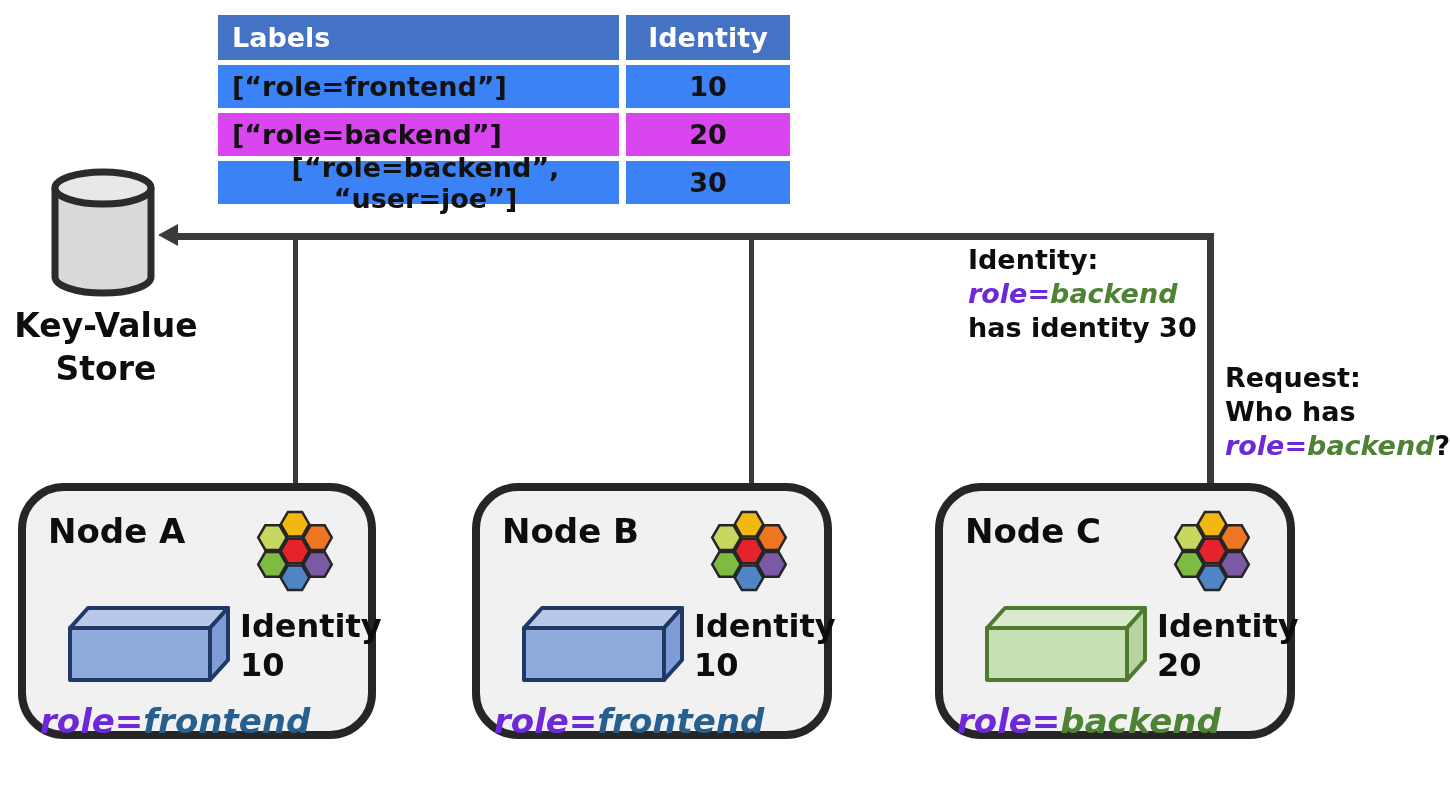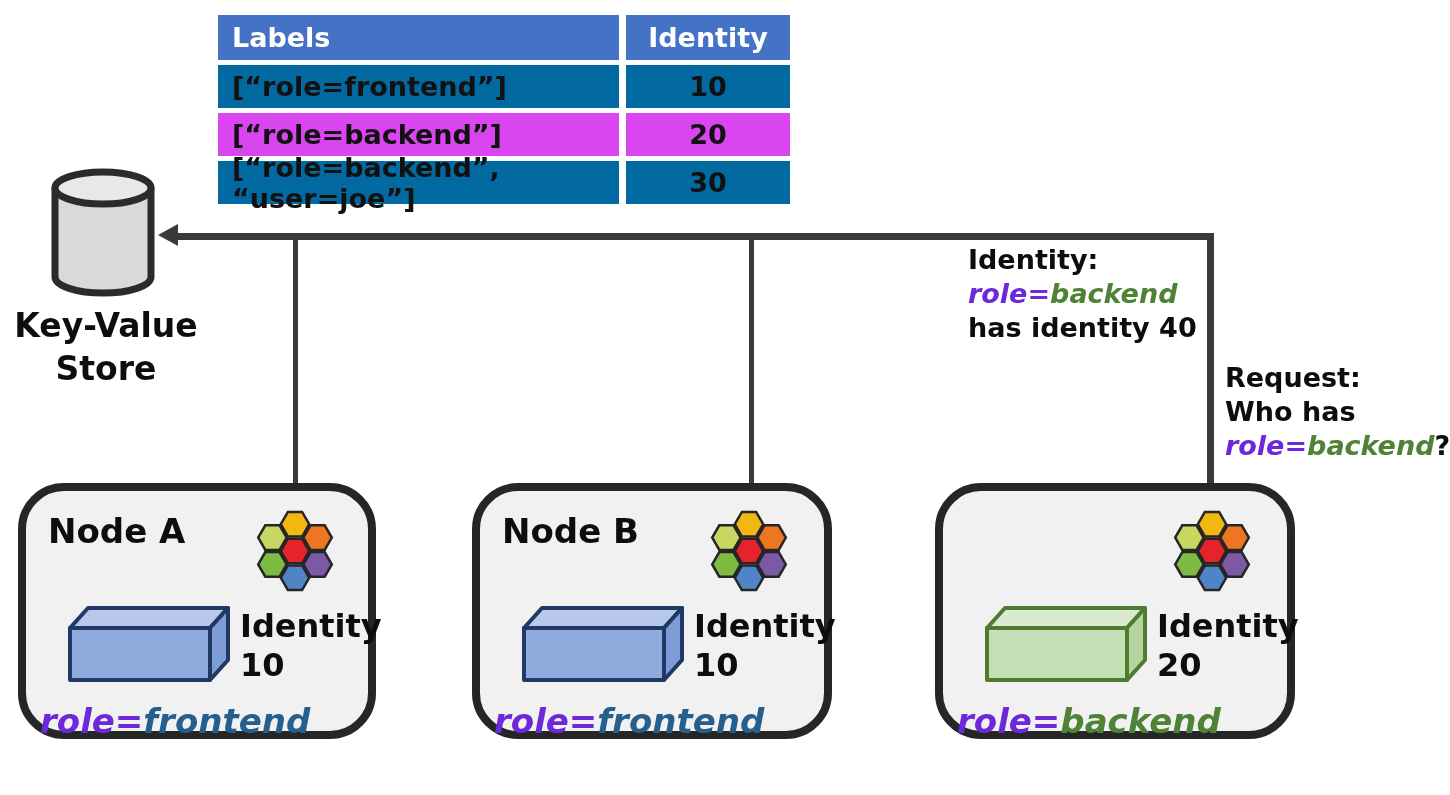--- a/index.html
+++ b/index.html
@@ -17,21 +17,21 @@
     grid-template-rows:45px 43px 43px 43px;
     column-gap:7px;row-gap:5px;
   }
   .kv-table .cell{
     display:flex;align-items:center;
     font-size:27px;font-weight:bold;color:#111111;
   }
   .kv-table .th{background:#4472C4;color:#ffffff;}
   .kv-table .label-cell{padding-left:14px;}
   .kv-table .center{justify-content:center;padding-left:0;}
-  .kv-table .band-dark{background:#0369a1;}
+  .kv-table .band-dark{background:#3b82f6;text-align:center;}
   .kv-table .band-light{background:#d946ef;}
 
   
   .kv-cyl{position:absolute;left:48px;top:166px;}
   .kv-label{
     position:absolute;left:0px;top:304px;width:212px;
     text-align:center;font-size:33px;font-weight:bold;color:#0d0d0d;line-height:43px;
   }
 
   
@@ -118,21 +118,21 @@
 <div class="v-line v-a"></div>
 <div class="v-line v-b"></div>
 <div class="v-line v-c"></div>
 <div class="arrow-down ad-a"></div>
 <div class="arrow-down ad-b"></div>
 <div class="arrow-down ad-c"></div>
 
 <div class="annot annot-response">
   <div>Identity:</div>
   <div><span class="role-key">role=</span><span class="role-val-backend">backend</span></div>
-  <div>has identity 40</div>
+  <div>has identity 30</div>
 </div>
 
 <div class="annot annot-request">
   <div>Request:</div>
   <div>Who has</div>
   <div><span class="role-key">role=</span><span class="role-val-backend">backend</span><span>?</span></div>
 </div>
 
 <div class="node node-a">
   <div class="node-title">Node A</div>
@@ -174,20 +174,21 @@
     <path d="M4 24 L144 24 L144 76 L4 76 Z" fill="#8FAADC" stroke="#1F3864" stroke-width="4" stroke-linejoin="round"></path>
   </svg>
   <div class="node-identity">
     <div>Identity</div>
     <div>10</div>
   </div>
   <div class="node-role"><span class="role-key">role=</span><span class="role-val-frontend">frontend</span></div>
 </div>
 
 <div class="node node-c">
+  <div class="node-title">Node C</div>
   <svg class="node-logo" width="84" height="92" viewBox="0 0 100 110">
     <use href="#hex" transform="translate(50,23)" fill="#F3B712"></use>
     <use href="#hex" transform="translate(23,39)" fill="#C8D75F"></use>
     <use href="#hex" transform="translate(77,39)" fill="#EE7623"></use>
     <use href="#hex" transform="translate(23,71)" fill="#7DBB42"></use>
     <use href="#hex" transform="translate(77,71)" fill="#7B59A5"></use>
     <use href="#hex" transform="translate(50,87)" fill="#4F84C6"></use>
     <use href="#hex" transform="translate(50,55)" fill="#E6232A"></use>
   </svg>
   <svg class="node-box3d" width="166" height="80" viewBox="0 0 166 80">

